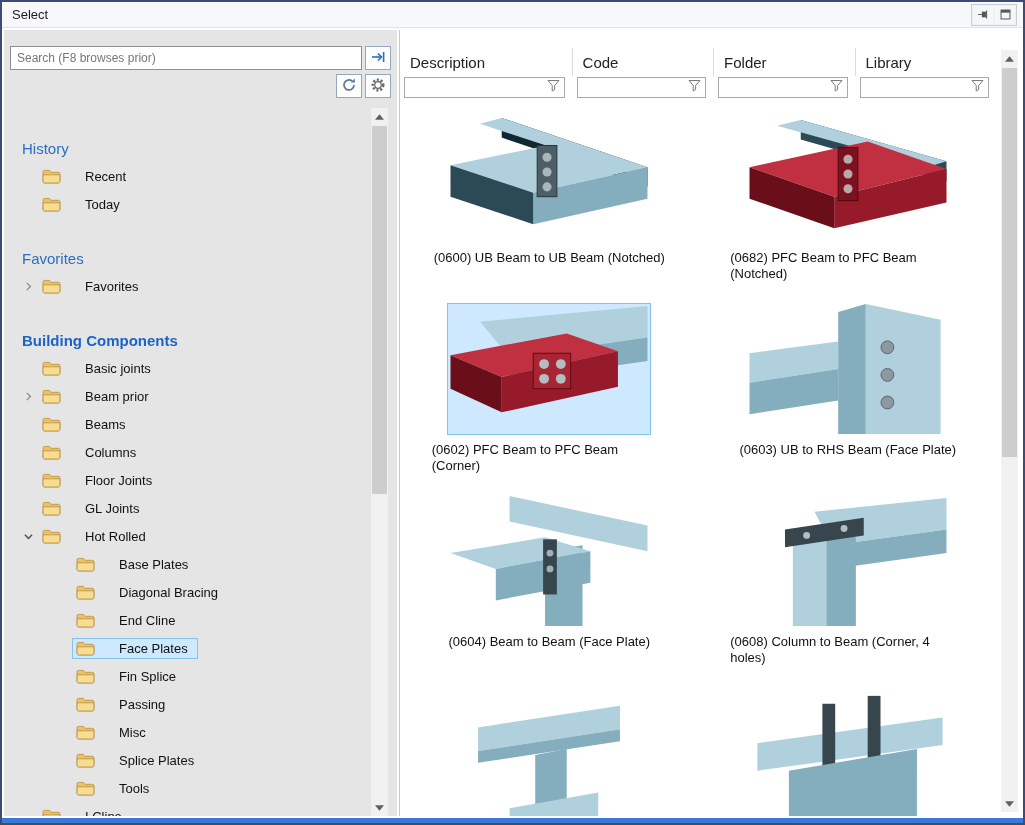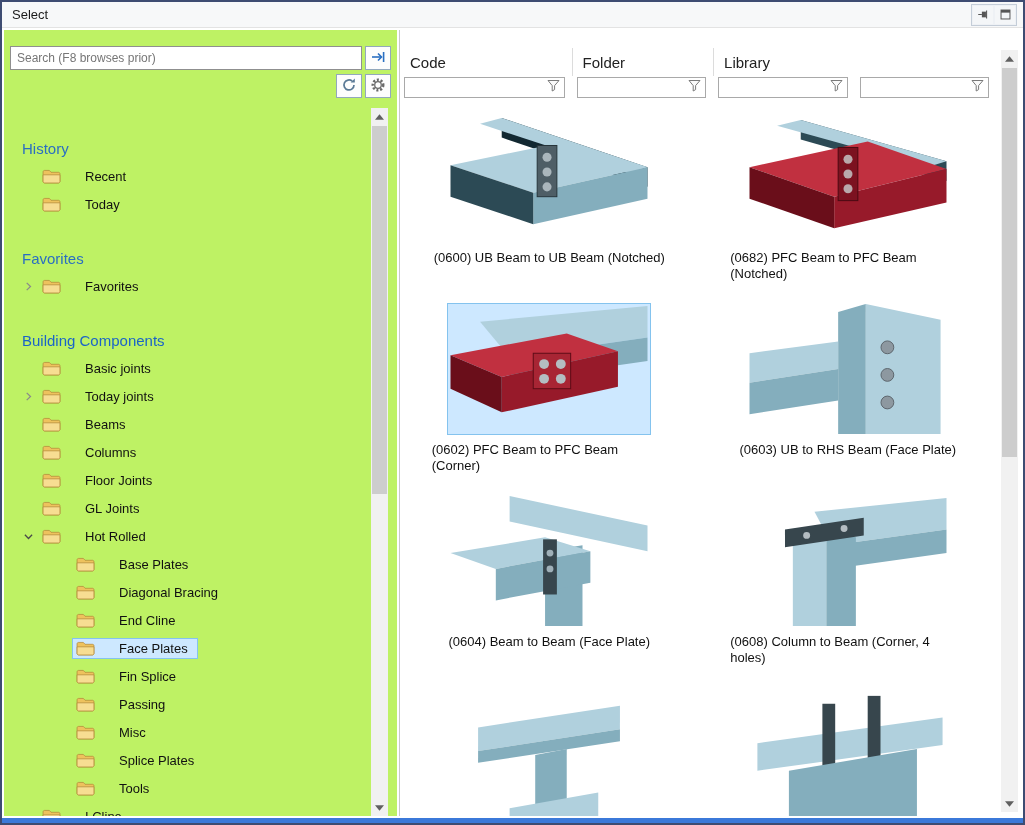--- a/index.html
+++ b/index.html
@@ -8,32 +8,32 @@
   .bottom-strip{position:absolute;left:0;right:0;bottom:0;height:5px;background:#3b79d9;}
 
   
   .titlebar{position:absolute;top:0;left:0;right:0;height:26px;background:#f7f8f9;border-bottom:1px solid #e3e3e3;display:flex;align-items:center;justify-content:space-between;padding:0 6px 0 10px;}
   .titlebar .title{font-size:13px;color:#1a1a1a;}
   .tb-icons{display:flex;gap:2px;border:1px solid #c4cdd8;background:#eef1f5;padding:1px;}
   .tb-btn{width:20px;height:18px;display:flex;align-items:center;justify-content:center;background:#f4f6f8;cursor:pointer;}
   .tb-btn svg{width:13px;height:13px;}
 
   
-  .left-panel{position:absolute;top:28px;left:2px;width:393px;bottom:7px;background:#bef264;padding:0 6px;}
+  .left-panel{position:absolute;top:28px;left:2px;width:393px;bottom:7px;background:#e5e5e5;padding:0 6px;}
   .search-row{margin-top:16px;display:flex;height:24px;gap:3px;}
   .search-input{flex:1;height:24px;border:1px solid #8f8f8f;padding:0 6px;font-size:12px;color:#333;outline:none;}
   .search-input::placeholder{color:#767676;}
   .icon-btn{width:26px;height:24px;background:#fdfdfd;border:1px solid #93a8bc;display:flex;align-items:center;justify-content:center;padding:0;cursor:pointer;}
   .icon-btn svg{width:16px;height:16px;}
   .tool-row{margin-top:4px;height:24px;display:flex;justify-content:flex-end;gap:3px;}
 
   .tree-wrap{position:absolute;top:74px;left:6px;right:6px;bottom:0;}
   .tree{position:absolute;top:0;left:0;right:28px;bottom:0;overflow:hidden;padding-top:4px;}
   .tree-header{margin-top:32px;margin-left:12px;height:22px;font-size:15px;color:#2a6fc2;}
-  .tree-header.bold{font-weight:400;color:#1a64c8;}
+  .tree-header.bold{font-weight:700;color:#1a64c8;}
   .tree-item{display:flex;align-items:center;height:28px;padding-left:8px;font-size:13px;color:#111;cursor:default;}
   .tree-item .chev{width:20px;height:12px;display:inline-flex;align-items:center;justify-content:center;flex:0 0 20px;}
   .tree-item .chev svg{width:9px;height:9px;}
   .tree-item.level1{padding-left:42px;}
   .tree-item-inner{display:inline-flex;align-items:center;gap:24px;padding:2px 9px 2px 3px;border:1px solid transparent;}
   .tree-item.selected .tree-item-inner{background:#cde8ff;border-color:#84c3ee;}
   .folder{display:inline-flex;}
   .folder svg{width:19px;height:15px;}
   .tree-label{white-space:nowrap;}
 
@@ -176,21 +176,21 @@
                 <path d="M3 1l4.2 4L3 9" fill="none" stroke="#8a8a8a" stroke-width="1.4"></path>
               </svg>
             </span>
             <span class="tree-item-inner">
               <span class="folder">
                 <svg viewBox="0 0 20 16">
                   <path d="M1 3.2c0-1 .6-1.7 1.6-1.7h5.1l1.8 2h7.9c1 0 1.6.7 1.6 1.6v8c0 1-.7 1.7-1.7 1.7H2.7c-1 0-1.7-.8-1.7-1.7z" fill="#eec25d" stroke="#b3883a" stroke-width="0.8"></path>
                   <path d="M1 6.2h18v7c0 1-.7 1.7-1.7 1.7H2.7c-1 0-1.7-.8-1.7-1.7z" fill="#f7dd92" stroke="#b3883a" stroke-width="0.8"></path>
                 </svg>
               </span>
-              <span class="tree-label">Today joints</span>
+              <span class="tree-label">Beam prior</span>
             </span>
           </div>
           <div class="tree-item level0">
             <span class="chev"></span>
             <span class="tree-item-inner">
               <span class="folder">
                 <svg viewBox="0 0 20 16">
                   <path d="M1 3.2c0-1 .6-1.7 1.6-1.7h5.1l1.8 2h7.9c1 0 1.6.7 1.6 1.6v8c0 1-.7 1.7-1.7 1.7H2.7c-1 0-1.7-.8-1.7-1.7z" fill="#eec25d" stroke="#b3883a" stroke-width="0.8"></path>
                   <path d="M1 6.2h18v7c0 1-.7 1.7-1.7 1.7H2.7c-1 0-1.7-.8-1.7-1.7z" fill="#f7dd92" stroke="#b3883a" stroke-width="0.8"></path>
                 </svg>
@@ -382,20 +382,21 @@
             <svg viewBox="0 0 10 6">
               <path d="M5 6L0 0h10z" fill="#606060"></path>
             </svg>
           </div>
       </div>
     </div>
   </div>
 
   <div class="right-panel">
     <div class="col-headers">
+        <div class="col-header">Description</div>
         <div class="col-header">Code</div>
         <div class="col-header">Folder</div>
         <div class="col-header">Library</div>
       </div>
     <div class="filter-row">
         <div class="filter-box">
           <span><svg viewBox="0 0 15 15">
               <path d="M2 2.5h11L8.6 7.6v4L6.2 13V7.6z" fill="#fafafa" stroke="#7a7a7a" stroke-width="1"></path>
             </svg></span>
         </div>

